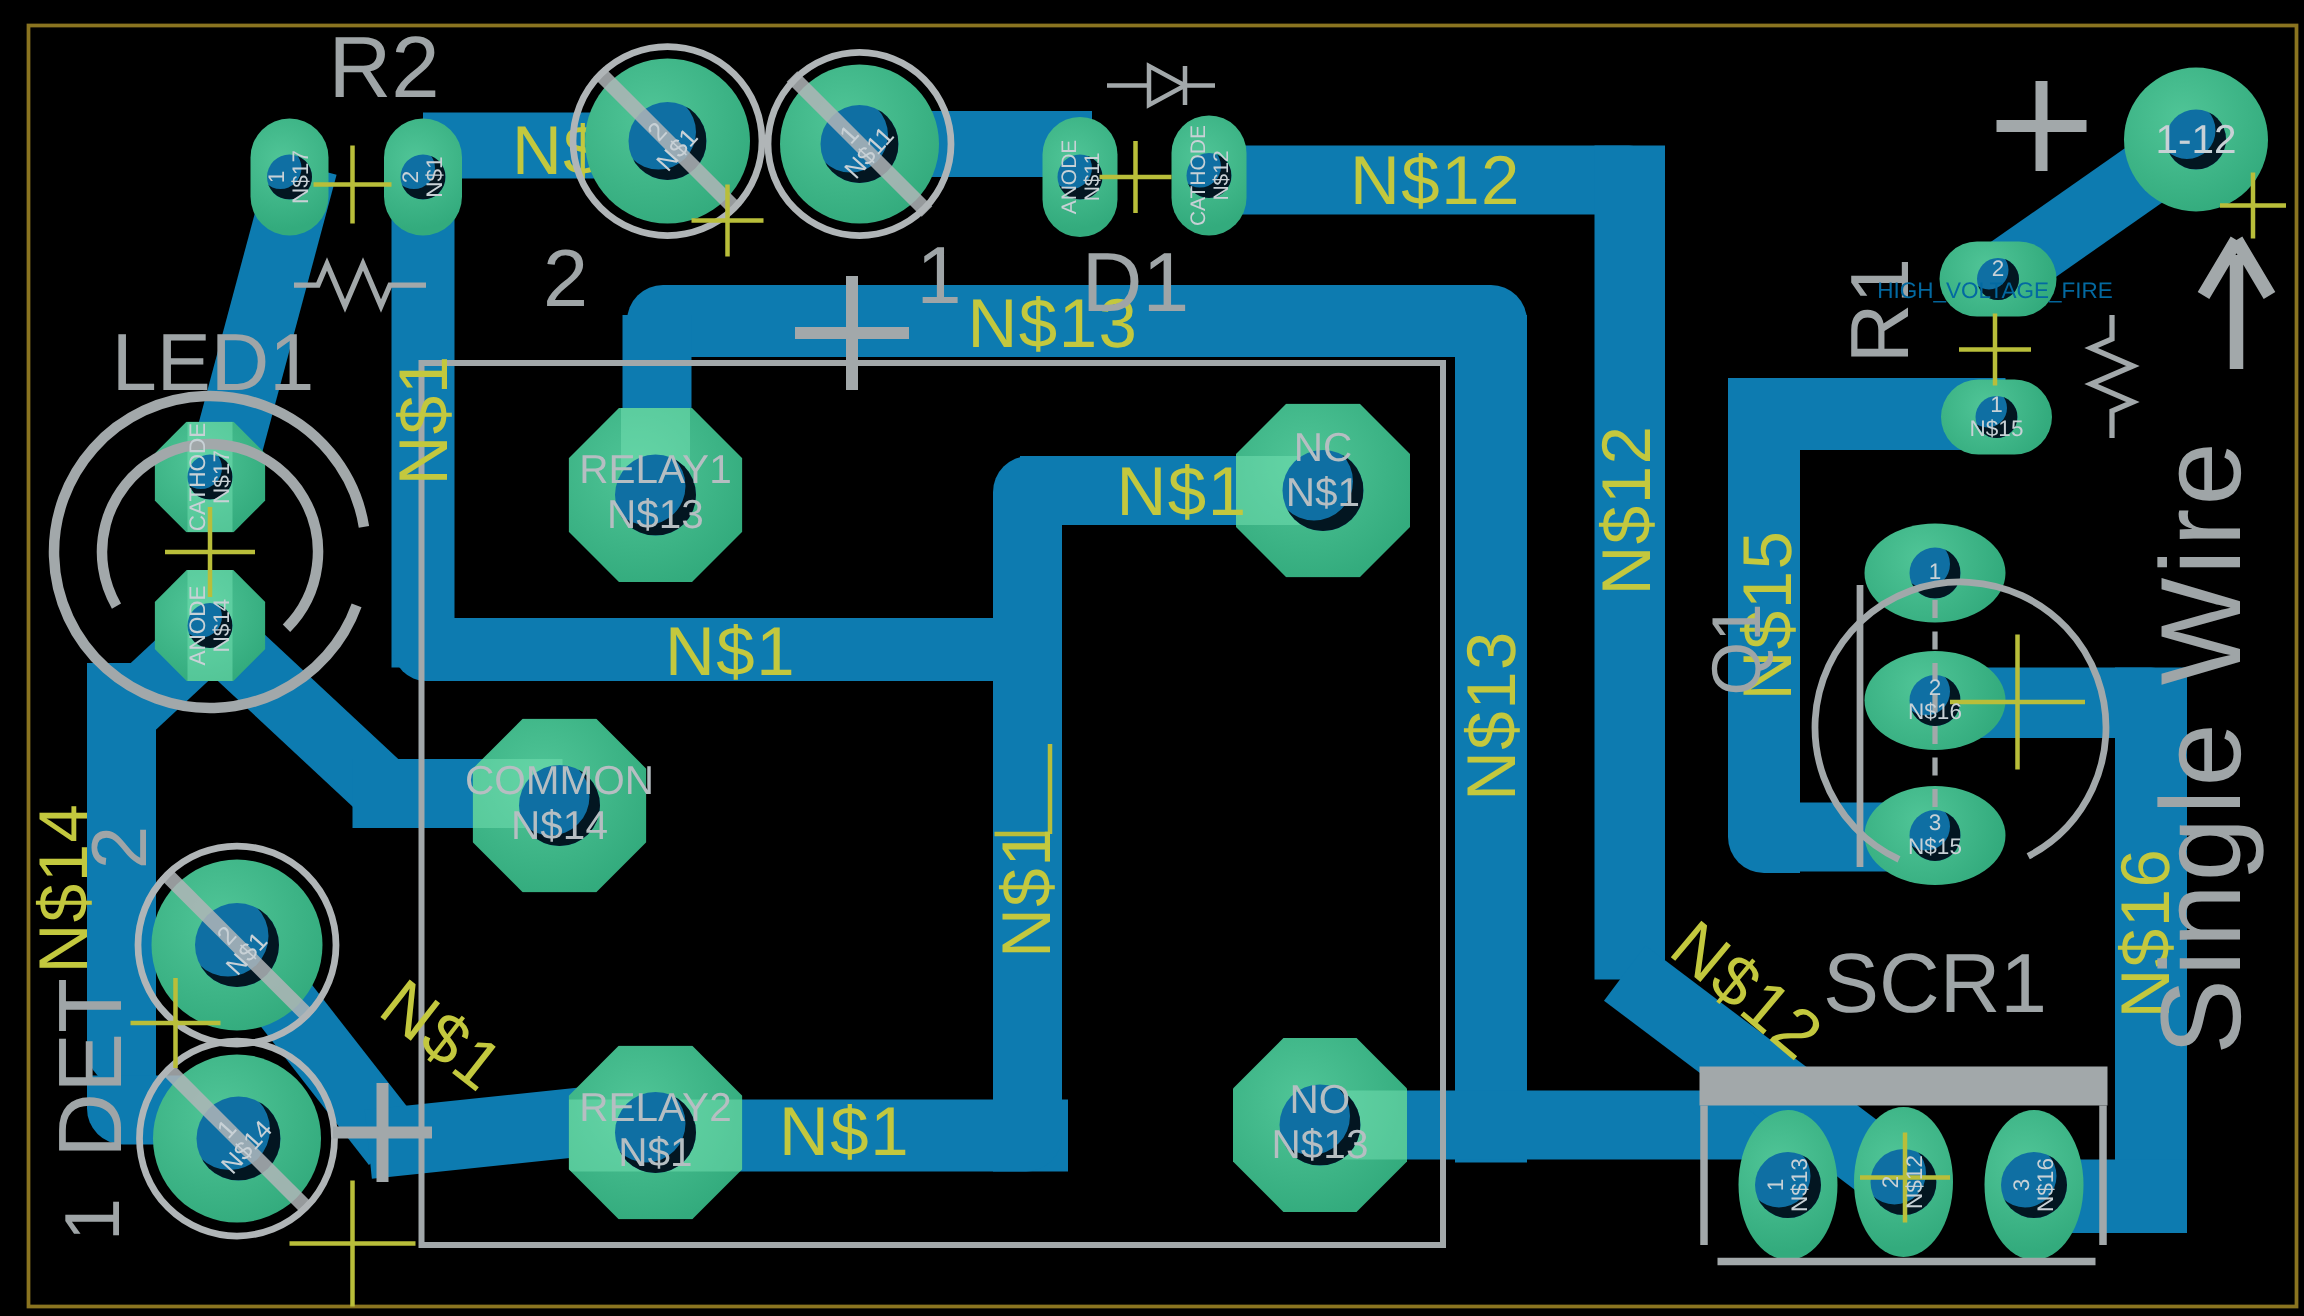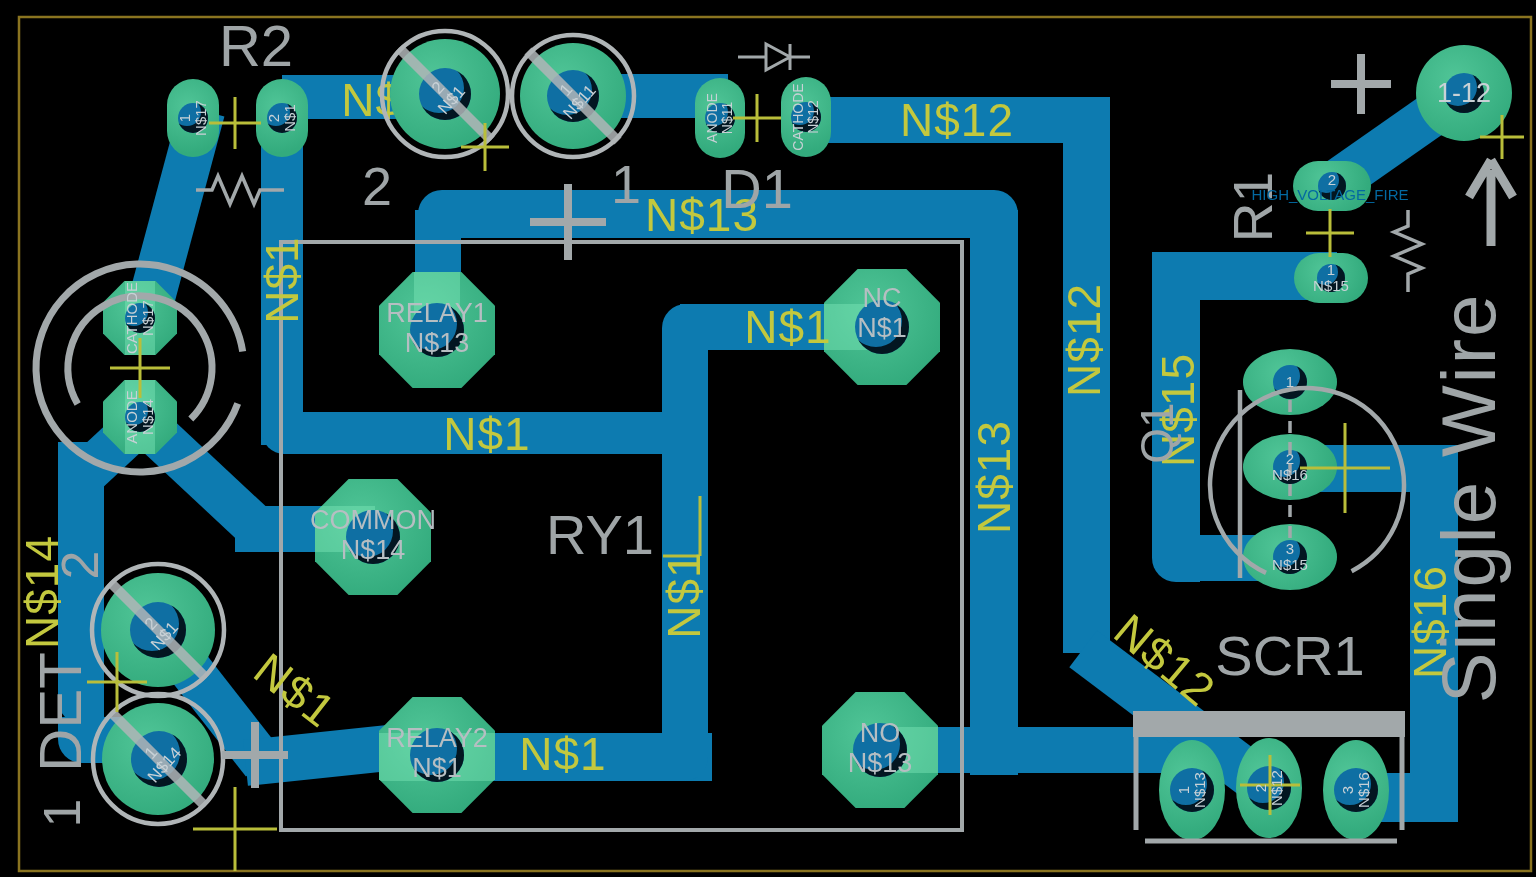--- a/index.html
+++ b/index.html
@@ -194,24 +194,24 @@
   <div class="ctr net" style="left:563px;top:754px;">N$1</div>
   <div class="ctr net" style="left:788px;top:327px;">N$1</div>
   <div class="ctr net r-90" style="left:684px;top:595px;">N$1</div>
   <div class="ctr net r-90" style="left:994px;top:477px;">N$13</div>
   <div class="ctr net r-90" style="left:1084px;top:340px;">N$12</div>
   <div class="ctr net r-90" style="left:1178px;top:410px;">N$15</div>
   <div class="ctr net r40" style="left:1165px;top:660px;">N$12</div>
   <div class="ctr net r-90" style="left:1430px;top:622px;">N$16</div>
 
   <div class="ctr silk-txt" style="left:256px;top:45px;font-size:58px;">R2</div>
+  <div class="ctr silk-txt" style="left:142px;top:242px;font-size:54px;">LED1</div>
   <div class="ctr silk-txt" style="left:377px;top:186px;font-size:54px;">2</div>
   <div class="ctr silk-txt" style="left:626px;top:184px;font-size:54px;">1</div>
   <div class="ctr silk-txt" style="left:757px;top:188px;font-size:56px;">D1</div>
-  <div class="ctr silk-txt" style="left:600px;top:534px;font-size:56px;">RY1</div>
   <div class="ctr silk-txt r-90" style="left:1253px;top:207px;font-size:55px;">R1</div>
   <div class="ctr silk-txt" style="left:1330px;top:194px;font-size:15px;color:#0369a1;">HIGH_VOLTAGE_FIRE</div>
   <div class="ctr silk-txt r-90" style="left:1157px;top:433px;font-size:46px;">Q1</div>
   <div class="ctr silk-txt" style="left:1290px;top:655px;font-size:56px;">SCR1</div>
   <div class="ctr silk-txt r-90" style="left:1468px;top:498px;font-size:76px;letter-spacing:2px;">Single Wire</div>
   <div class="ctr silk-txt r-90" style="left:60px;top:712px;font-size:60px;">DET</div>
   <div class="ctr silk-txt r-90" style="left:80px;top:565px;font-size:52px;">2</div>
   <div class="ctr silk-txt r-90" style="left:62px;top:813px;font-size:52px;">1</div>
 
   <div class="ctr octtxt" style="left:437px;top:328px;">

